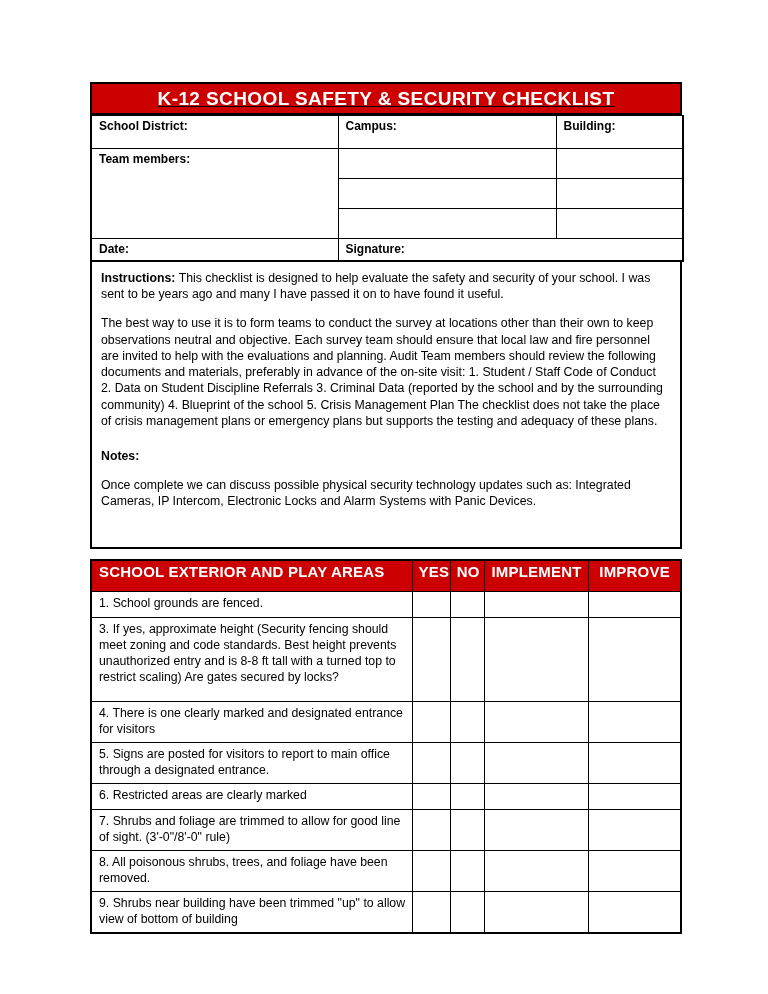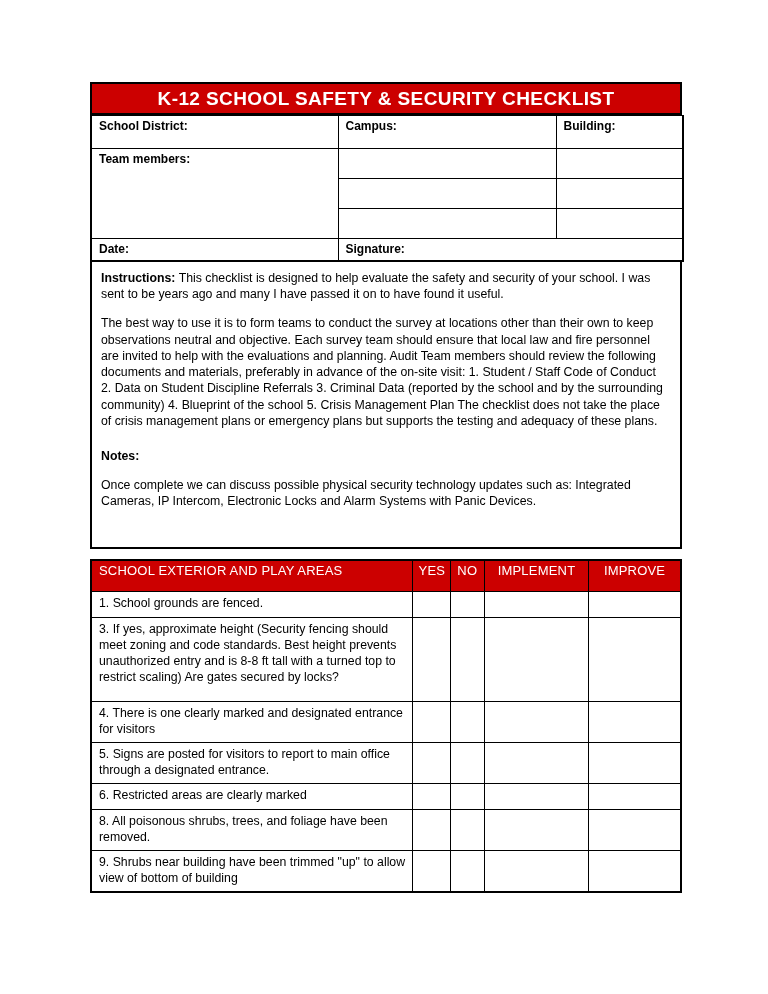--- a/index.html
+++ b/index.html
@@ -32,20 +32,21 @@
 
   
   .title-bar {
     background: #CC0000;
     border: 2px solid #000000;
     box-sizing: border-box;
     height: 33px;
     display: flex;
     align-items: center;
     justify-content: center;
+    text-decoration: underline;
   }
   .title-bar .title-text {
     color: #ffffff;
     font-size: 19px;
     font-weight: bold;
     letter-spacing: 0.4px;
     line-height: 1;
     white-space: nowrap;
   }
 
@@ -112,22 +113,22 @@
   }
   table.checklist th,
   table.checklist td {
     border: 1px solid #000000;
     background: #ffffff;
     vertical-align: top;
   }
   table.checklist thead th {
     background: #CC0000;
     color: #ffffff;
-    font-size: 13px;
-    font-weight: normal;
+    font-size: 15px;
+    font-weight: bold;
     letter-spacing: 0.2px;
     height: 26px;
     padding: 2px 6px;
     text-align: center;
     border-color: #000000;
   }
   table.checklist thead th.cat {
     text-align: left;
     padding-left: 7px;
   }
@@ -249,20 +250,27 @@
           <td class="mark"></td>
         </tr>
         <tr class="r1">
           <td class="item">6. Restricted areas are clearly marked</td>
           <td class="mark"></td>
           <td class="mark"></td>
           <td class="mark"></td>
           <td class="mark"></td>
         </tr>
         <tr class="r2">
+          <td class="item">7. Shrubs and foliage are trimmed to allow for good line of sight. (3'-0"/8'-0" rule)</td>
+          <td class="mark"></td>
+          <td class="mark"></td>
+          <td class="mark"></td>
+          <td class="mark"></td>
+        </tr>
+        <tr class="r2">
           <td class="item">8. All poisonous shrubs, trees, and foliage have been removed.</td>
           <td class="mark"></td>
           <td class="mark"></td>
           <td class="mark"></td>
           <td class="mark"></td>
         </tr>
         <tr class="r2">
           <td class="item">9. Shrubs near building have been trimmed "up" to allow view of bottom of building</td>
           <td class="mark"></td>
           <td class="mark"></td>

